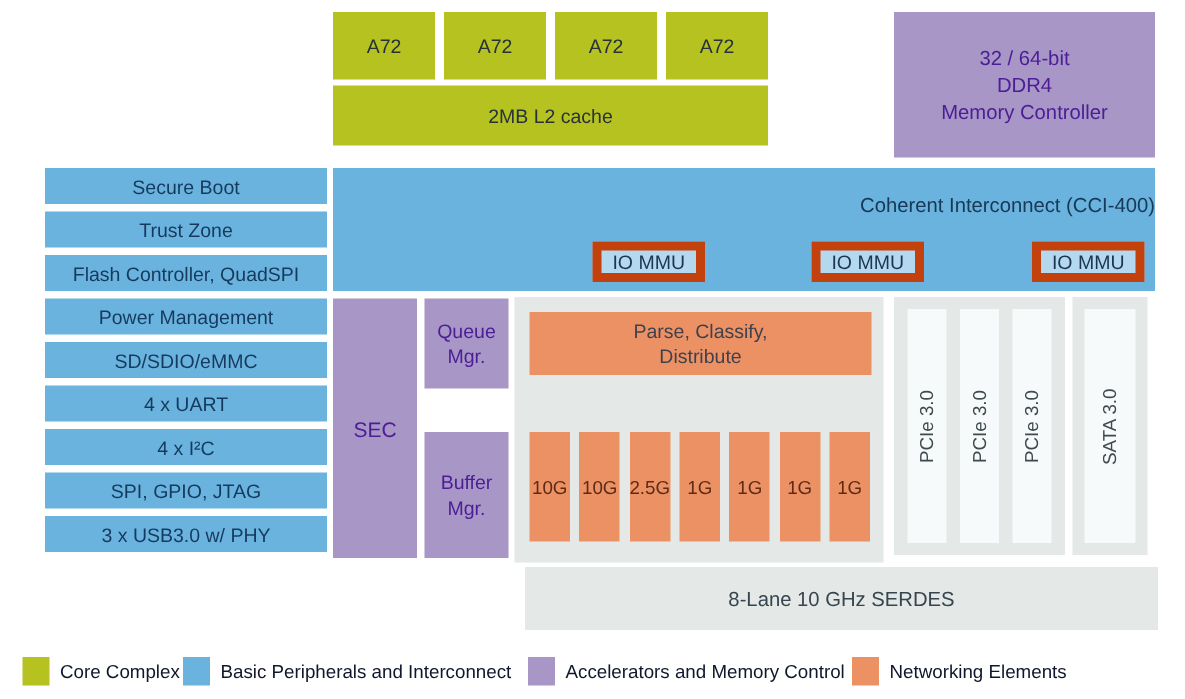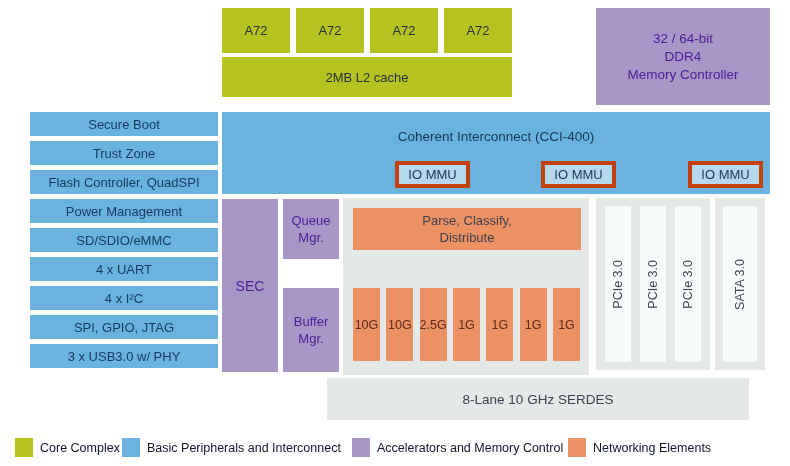--- a/index.html
+++ b/index.html
@@ -10,38 +10,38 @@
   }
   .abs { position:absolute; box-sizing:border-box; }
   .cell {
     position:absolute; box-sizing:border-box;
     display:flex; align-items:center; justify-content:center;
     text-align:center;
   }
   
   .core   { background:#b6c220; color:#27323a; }
   .blue   { background:#69b3de; color:#163a5e; }
-  .ltblue { background:#b4d9ef; color:#1d3550; border:4px solid #c2410c; }
+  .ltblue { background:#b4d9ef; color:#1d3550; border:6px solid #c2410c; }
   .purple { background:#a796c6; color:#4c1d95; }
   .orange { background:#eb9164; }
   .gray   { background:#e4e8e7; }
   .lane   { background:#f7fafa; }
 
   .core-row { left:222px; top:8px; width:290px; height:45px;
     display:flex; justify-content:space-between;border-radius:19px; }
   .a72 { width:68px; height:45px; display:flex; align-items:center;
     justify-content:center; font-size:13px; }
   .l2cache { left:222px; top:57px; width:290px; height:40px; font-size:13px; }
   .ddr4 { left:596px; top:8px; width:174px; height:97px;
     flex-direction:column; font-size:13.5px; line-height:18px; }
 
   .periph { left:30px; width:188px; height:24px; font-size:13px; }
 
   .cci { left:222px; top:112px; width:548px; height:82px; background:#69b3de; }
-  .cci-label { left:0; top:17px; width:548px; text-align:center;
+  .cci-label { left:0; top:17px; width:548px; text-align:right;
     color:#173856; font-size:13.5px; }
   .iommu { top:49px; width:75px; height:27px; font-size:13px; }
 
   .sec    { left:222px; top:199px; width:56px; height:173px; font-size:14px; }
   .qmgr   { left:283px; top:199px; width:56px; height:60px;
     font-size:13px; line-height:17px; padding:0 6px; }
   .bmgr   { left:283px; top:288px; width:56px; height:84px;
     font-size:13px; line-height:17px; padding:0 6px; }
 
   .netbox { left:343px; top:198px; width:246px; height:177px; }
@@ -55,21 +55,21 @@
   .pciebox { left:596px; top:198px; width:114px; height:172px;
     display:flex; justify-content:space-evenly; align-items:center; }
   .satabox { left:715px; top:198px; width:50px; height:172px;
     display:flex; justify-content:center; align-items:center; }
   .vbar { width:26px; height:156px; display:flex; align-items:center;
     justify-content:center; }
   .vbar.wide { width:34px; }
   .vtext { writing-mode:vertical-rl; transform:rotate(180deg);
     font-size:12.5px; color:#3f4a4d; white-space:nowrap; }
 
-  .serdes { left:327px; top:378px; width:422px; height:42px;
+  .serdes { left:350px; top:378px; width:422px; height:42px;
     font-size:13.5px; color:#36454f; }
 
   .legend-item { position:absolute; top:438px; display:flex;
     align-items:center; }
   .swatch { width:18px; height:19px; margin-right:7px; flex:none; }
   .legend-label { font-size:12.5px; color:#0f172a; white-space:nowrap; }
 </style>
 </head>
 <body>
 

